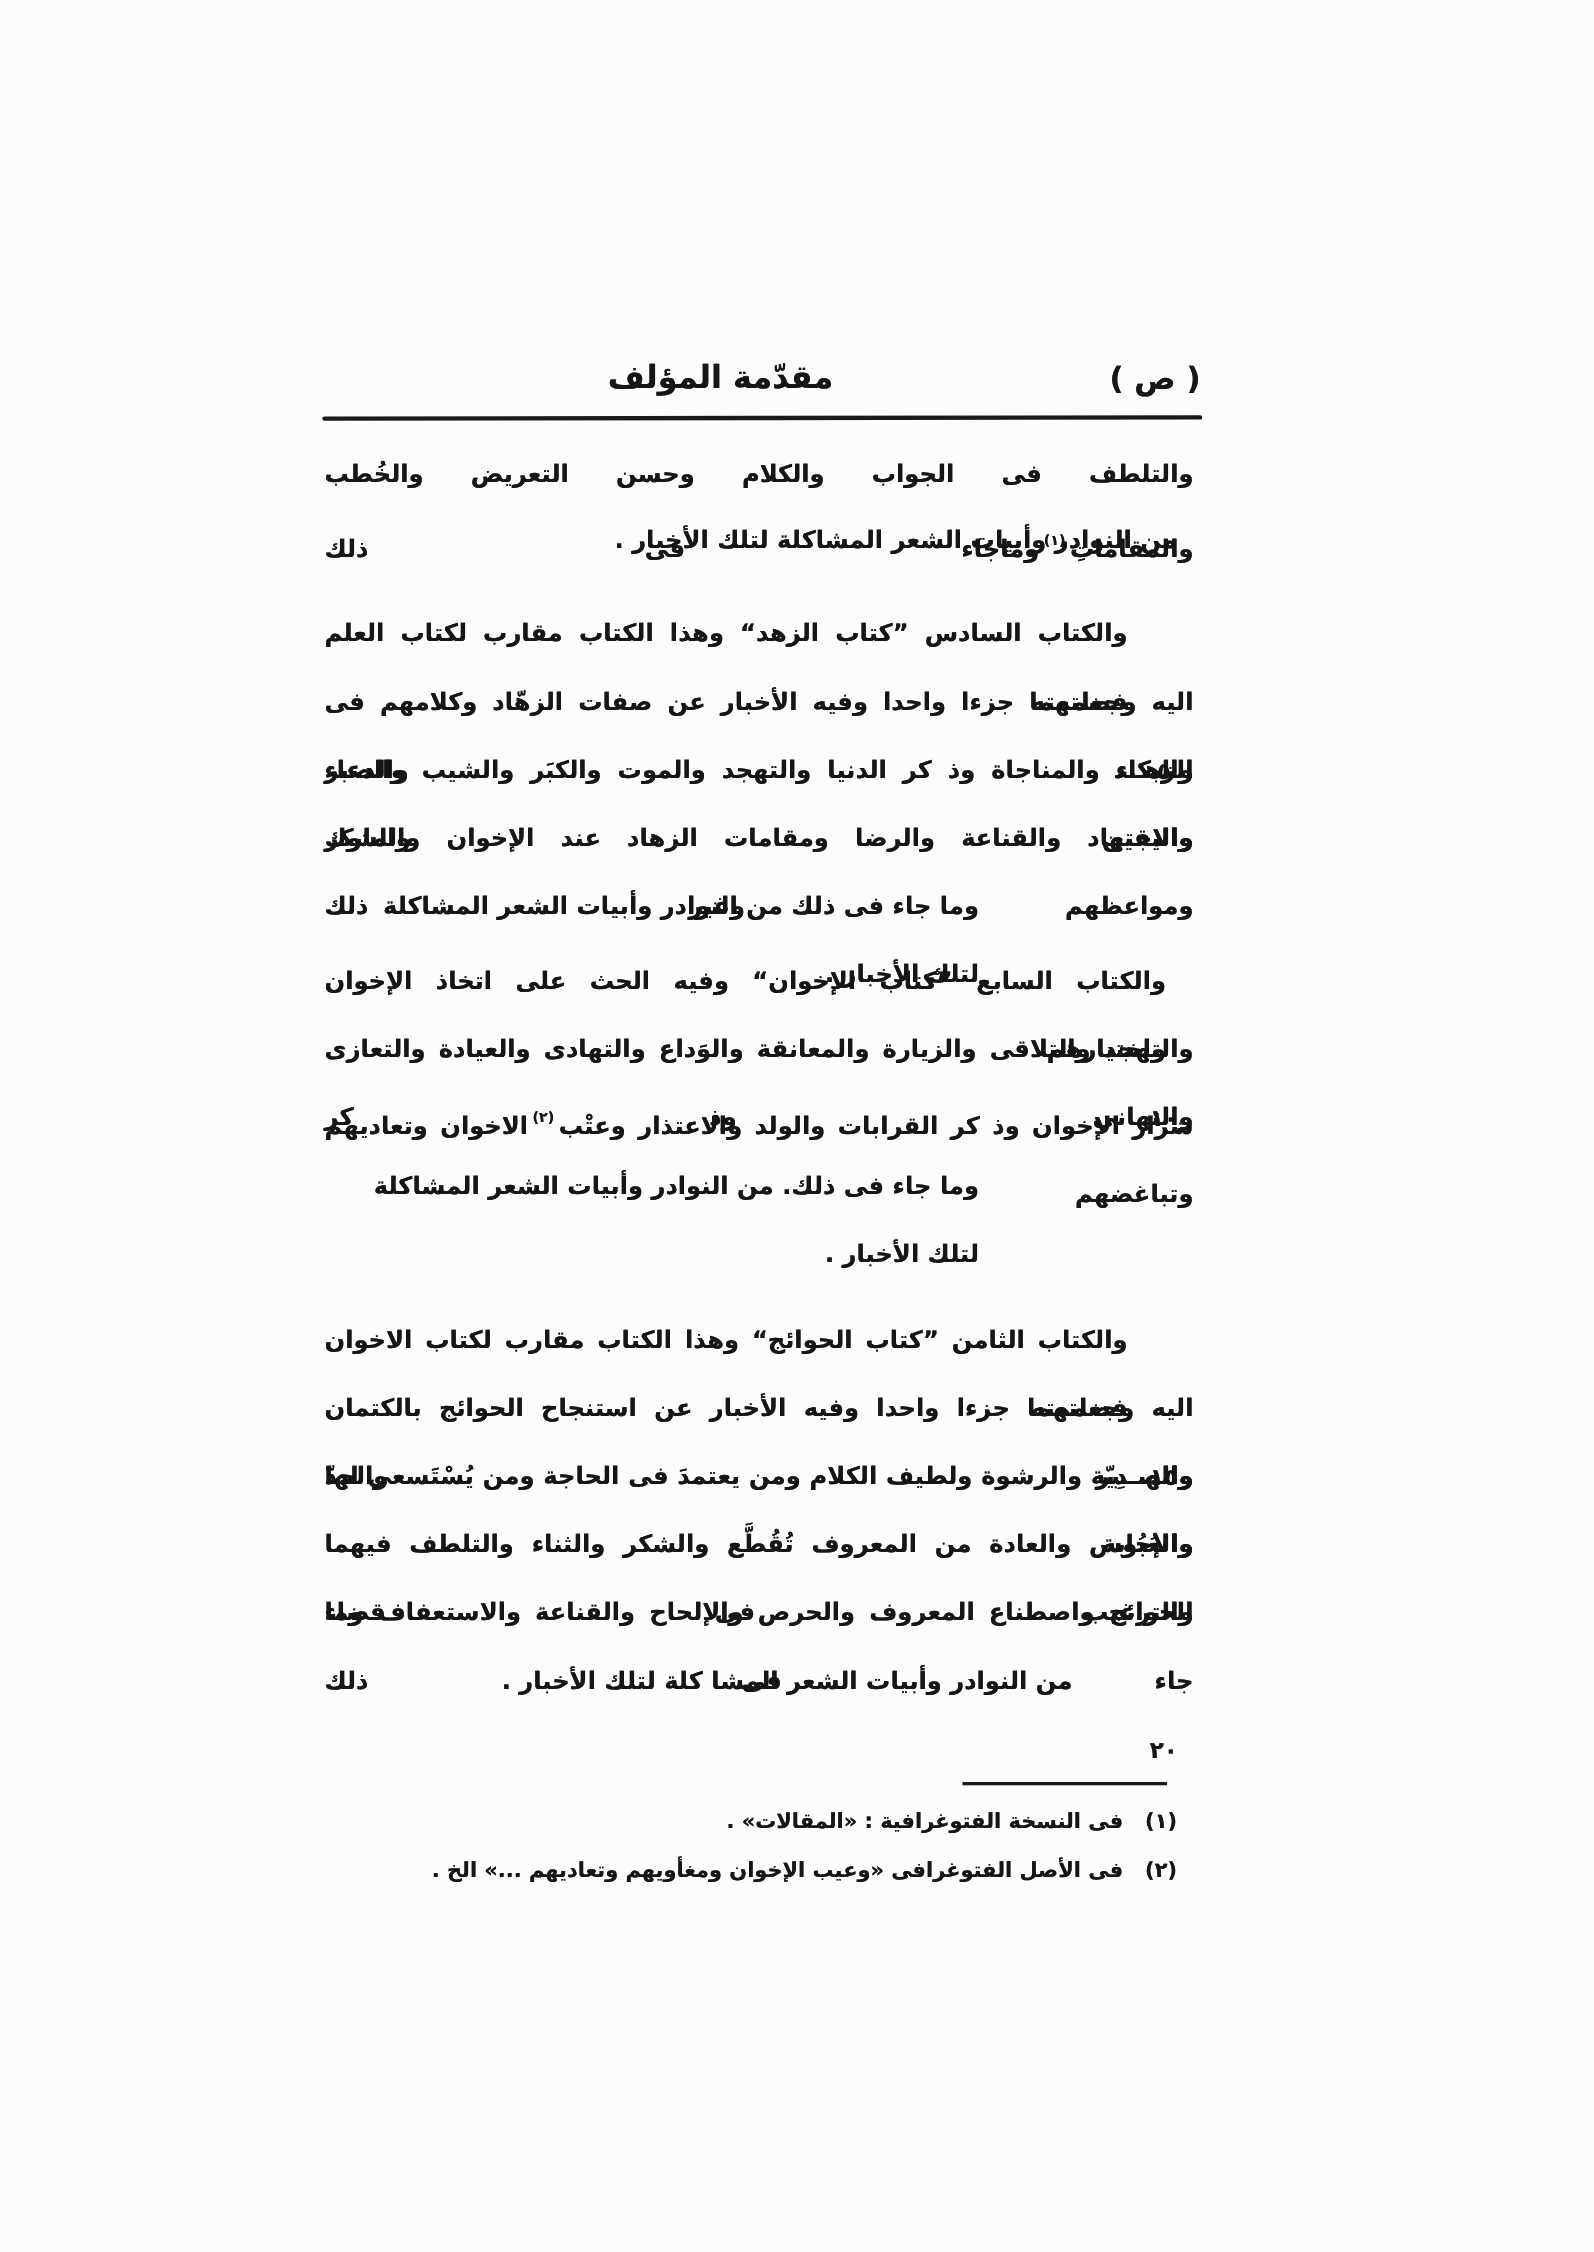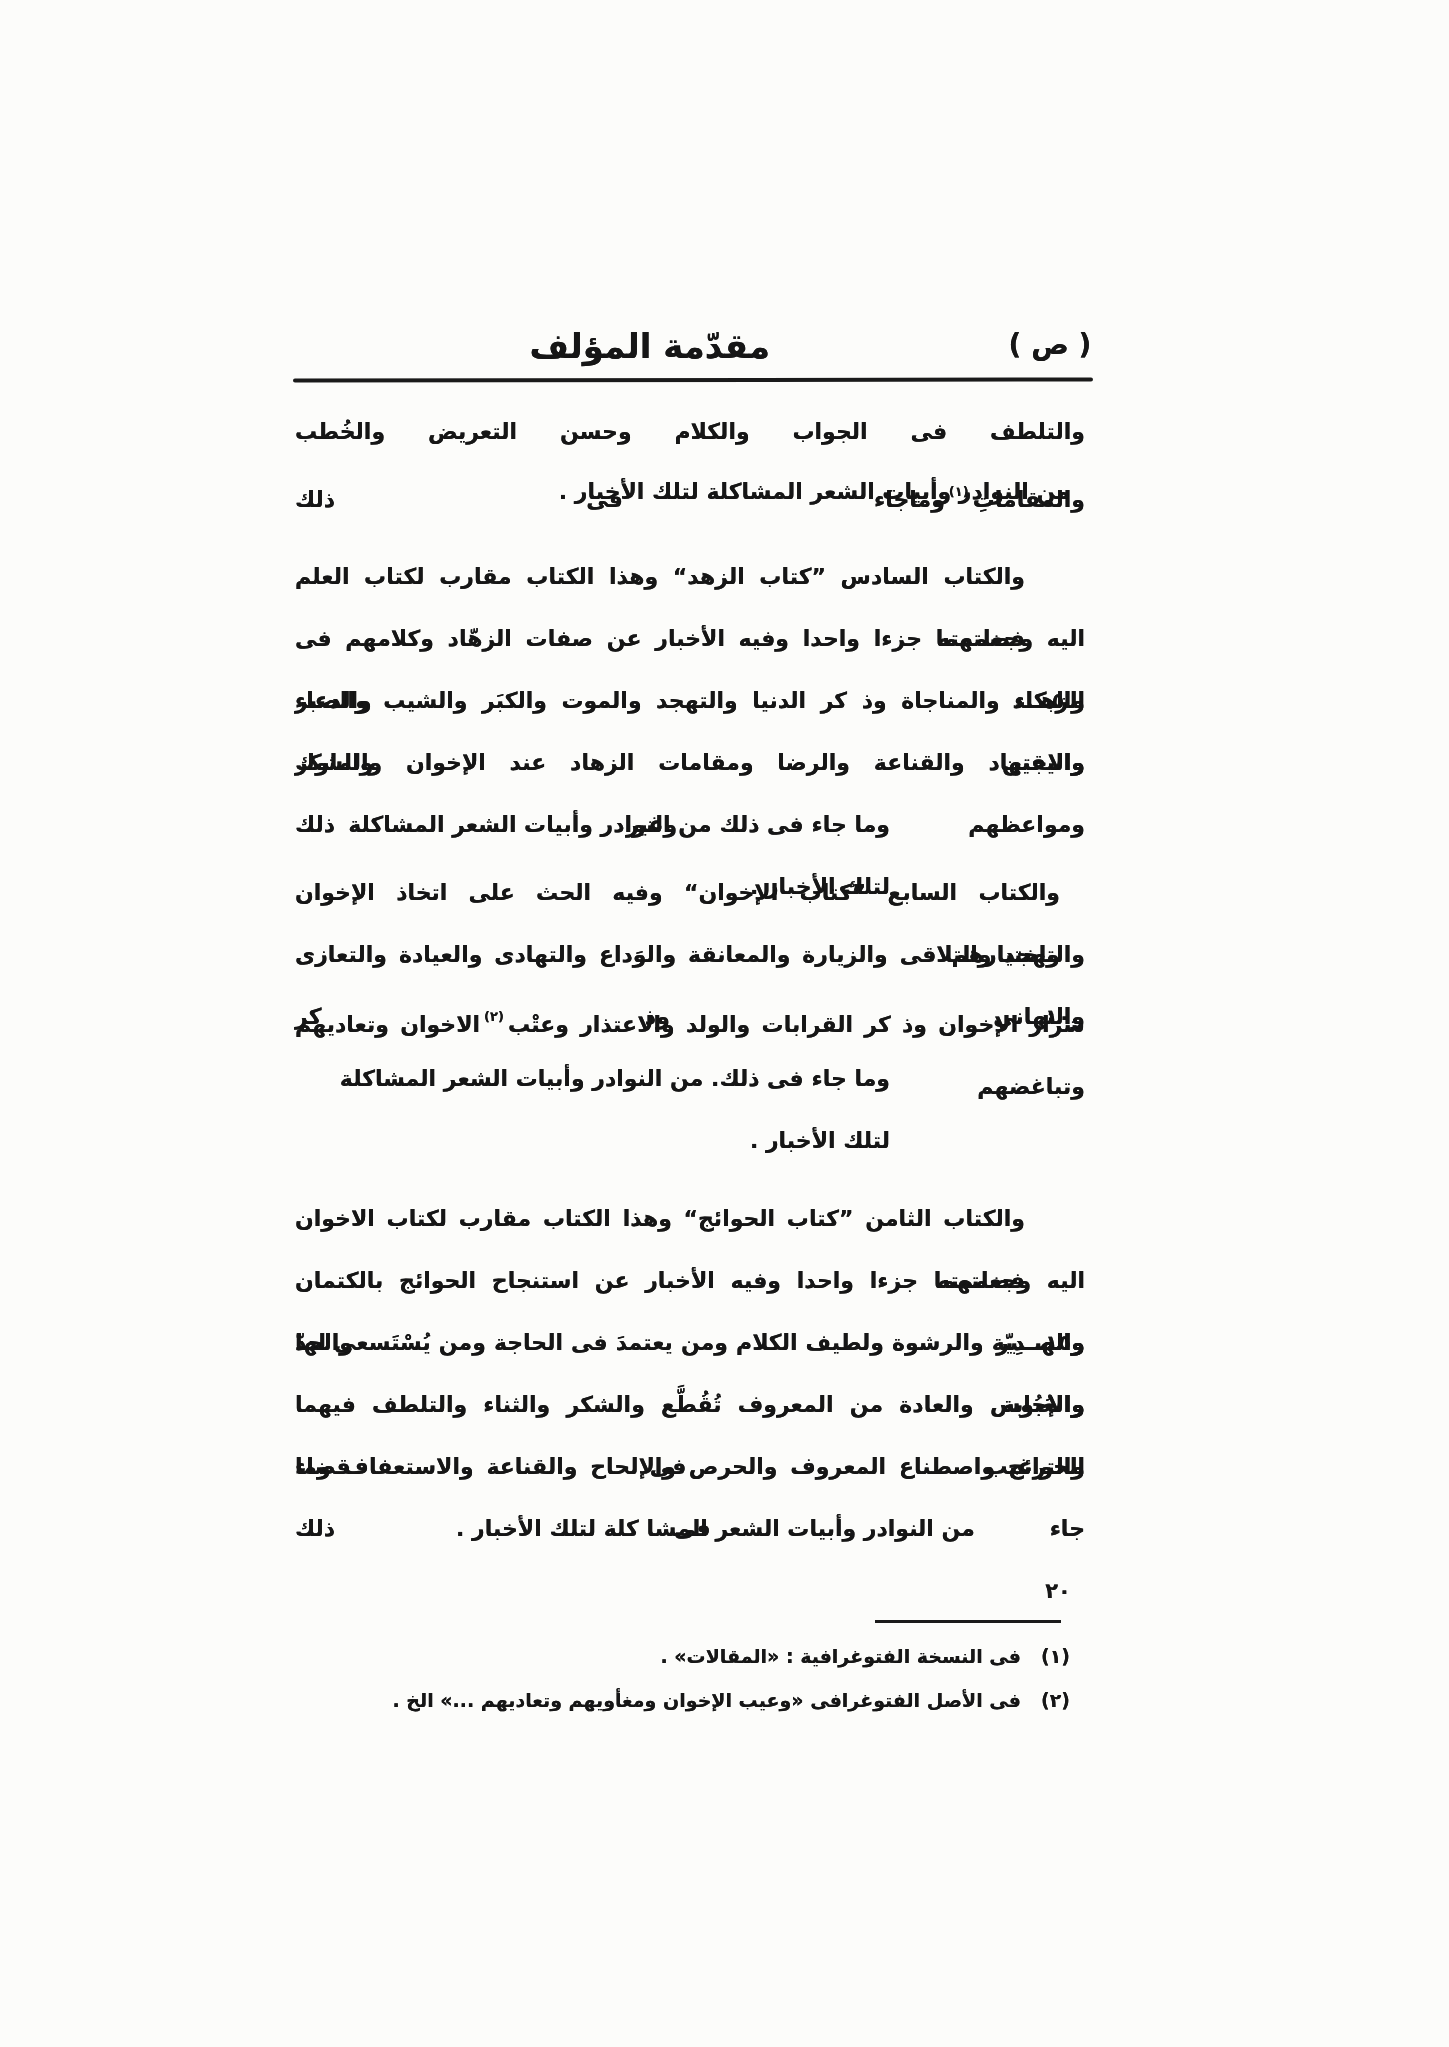--- a/index.html
+++ b/index.html
@@ -20,21 +20,21 @@
     overflow: hidden;
     text-shadow: 0 0 0.5px rgba(10,10,10,0.85);
   }
   
   .header-title {
     position: absolute;
     top: 326px;
     left: 540px;
     width: 230px;
     text-align: center;
-    font-size: 34px;
+    font-size: 29px;
     white-space: nowrap;
   }
   .page-marker {
     position: absolute;
     top: 328px;
     left: 1005px;
     width: 90px;
     text-align: center;
     font-size: 28px;
     white-space: nowrap;

